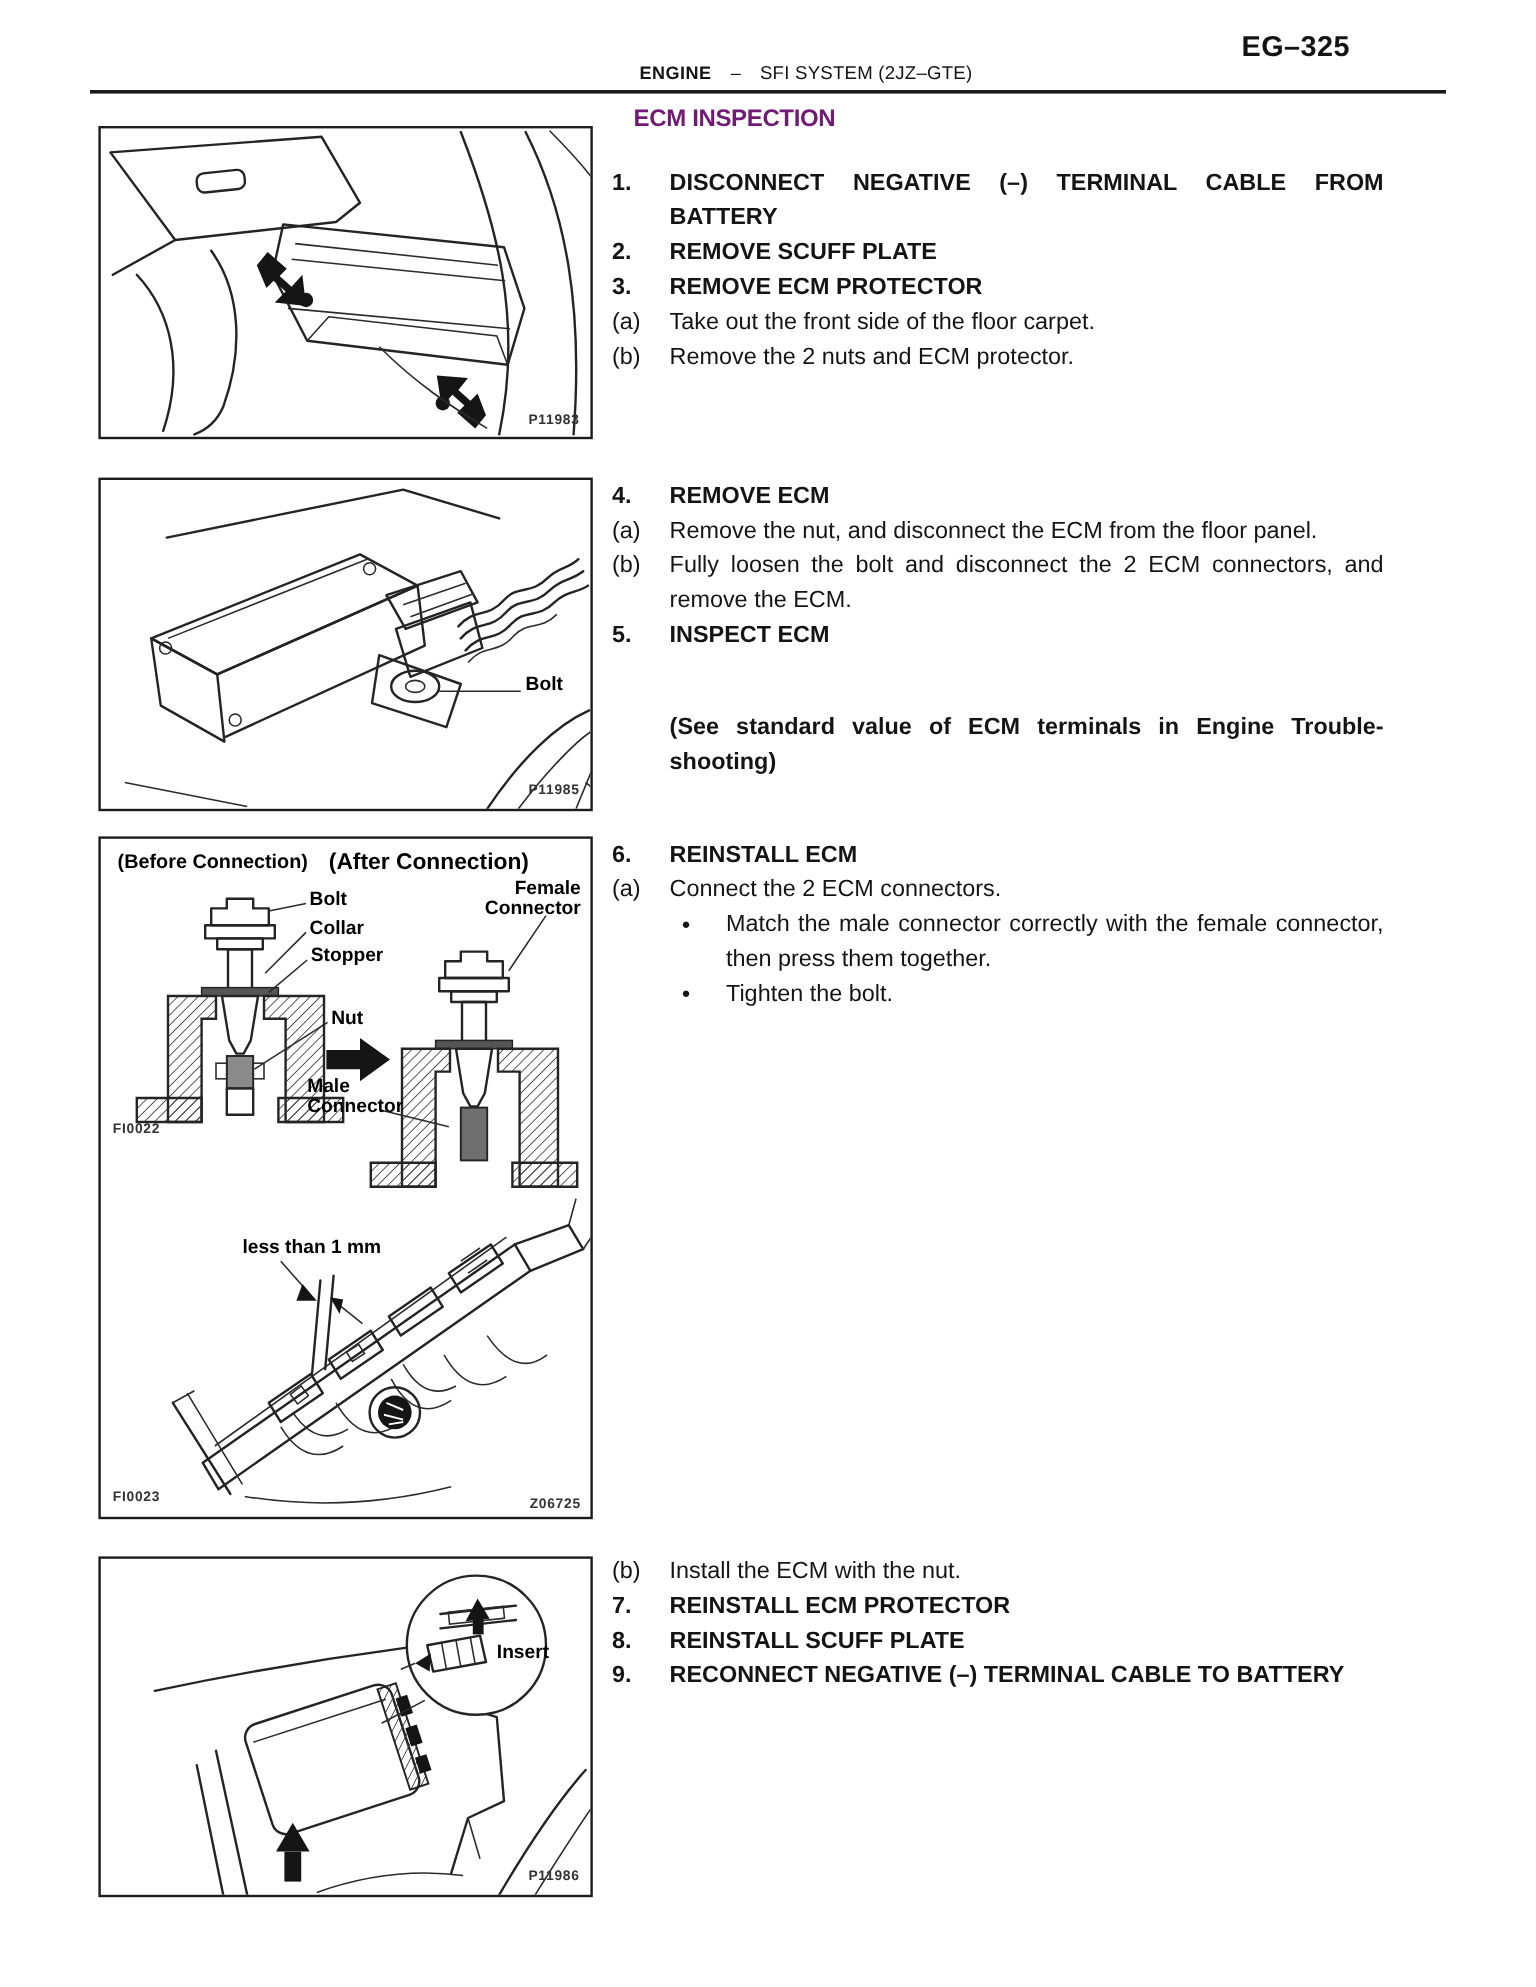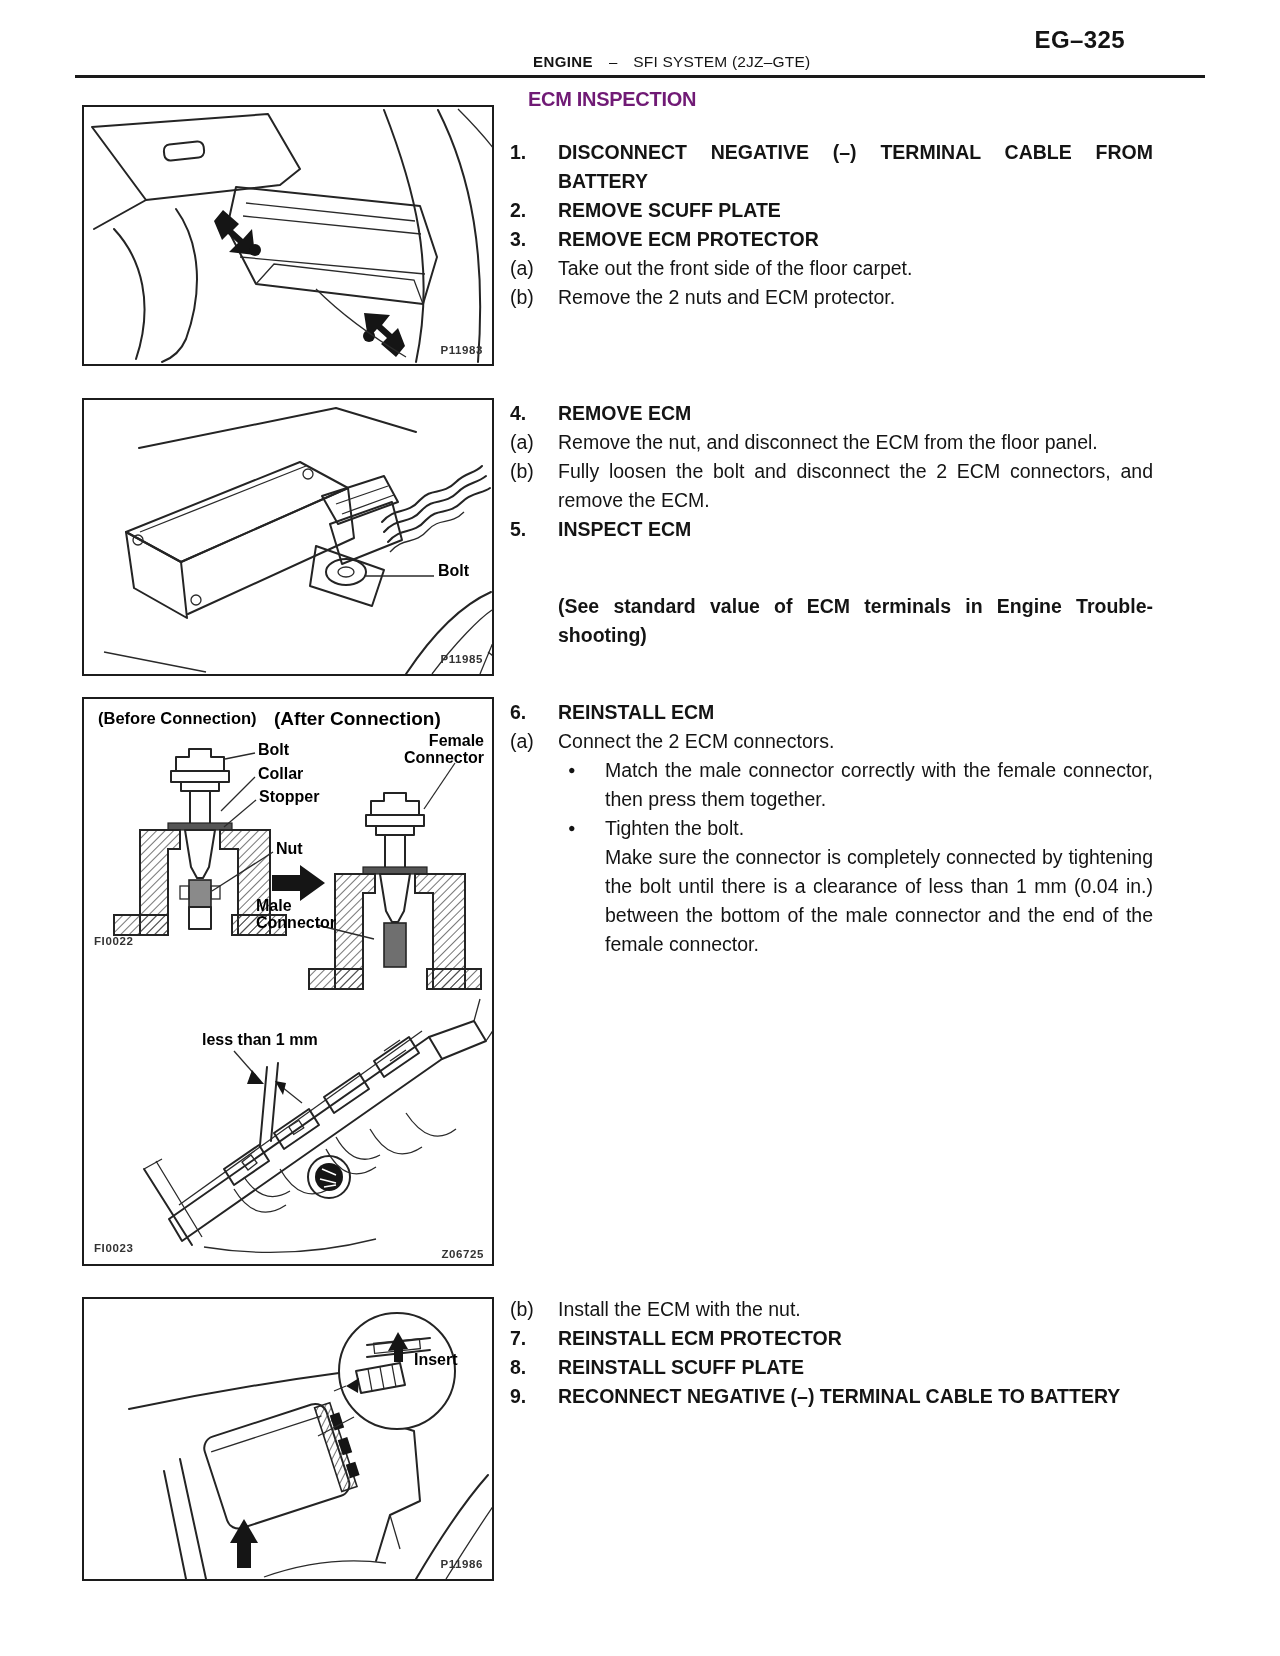--- a/index.html
+++ b/index.html
@@ -257,21 +257,21 @@
       <path class="fill" d="M304,52 L324,50 L314,33 Z"></path>
       <rect class="fill" x="310" y="50" width="9" height="13"></rect>
       <path class="ln" d="M272,72 L316,64 L321,86 L277,94 Z"></path>
       <path class="ln-thin" d="M284,70 l4,22 M296,68 l4,22 M308,66 l4,22"></path>
       <path class="fill" d="M262,87 L275,79 L274,94 Z"></path>
       <path class="ln-thin" d="M250,92 L262,87"></path>
 
       <path class="fill" d="M146,244 L174,244 L160,220 Z"></path>
       <rect class="fill" x="153" y="244" width="14" height="25"></rect>
     </svg>
-    <span class="figlabel" style="left:330px; top:52px;">Insert</span>
+    <span class="figlabel" style="left:330px; top:70px;">Insert</span>
     <span class="figcode" style="right:9px; bottom:9px;">P11986</span>
   </div>
 
   <h1 class="page-title">ECM INSPECTION</h1>
 
   <div class="block" id="block1">
     <div class="step">
       <span class="marker b">1.</span>
       <div class="text b">DISCONNECT NEGATIVE (–) TERMINAL CABLE FROM BATTERY</div>
     </div>
@@ -323,21 +323,20 @@
       <div class="text">Connect the 2 ECM connectors.</div>
     </div>
     <div class="step bullet-row">
       <span class="dot">●</span>
       <div class="text">Match the male connector correctly with the female connector, then press them together.</div>
     </div>
     <div class="step bullet-row">
       <span class="dot">●</span>
       <div class="text">Tighten the bolt.</div>
     </div>
-    <div class="subnote">Make sure the connector is completely connected by tightening the bolt until there is a clearance of less than 1 mm (0.04 in.) between the bottom of the male connector and the end of the female connector.</div>
   </div>
 
   <div class="block" id="block4">
     <div class="step">
       <span class="marker">(b)</span>
       <div class="text">Install the ECM with the nut.</div>
     </div>
     <div class="step">
       <span class="marker b">7.</span>
       <div class="text b">REINSTALL ECM PROTECTOR</div>

